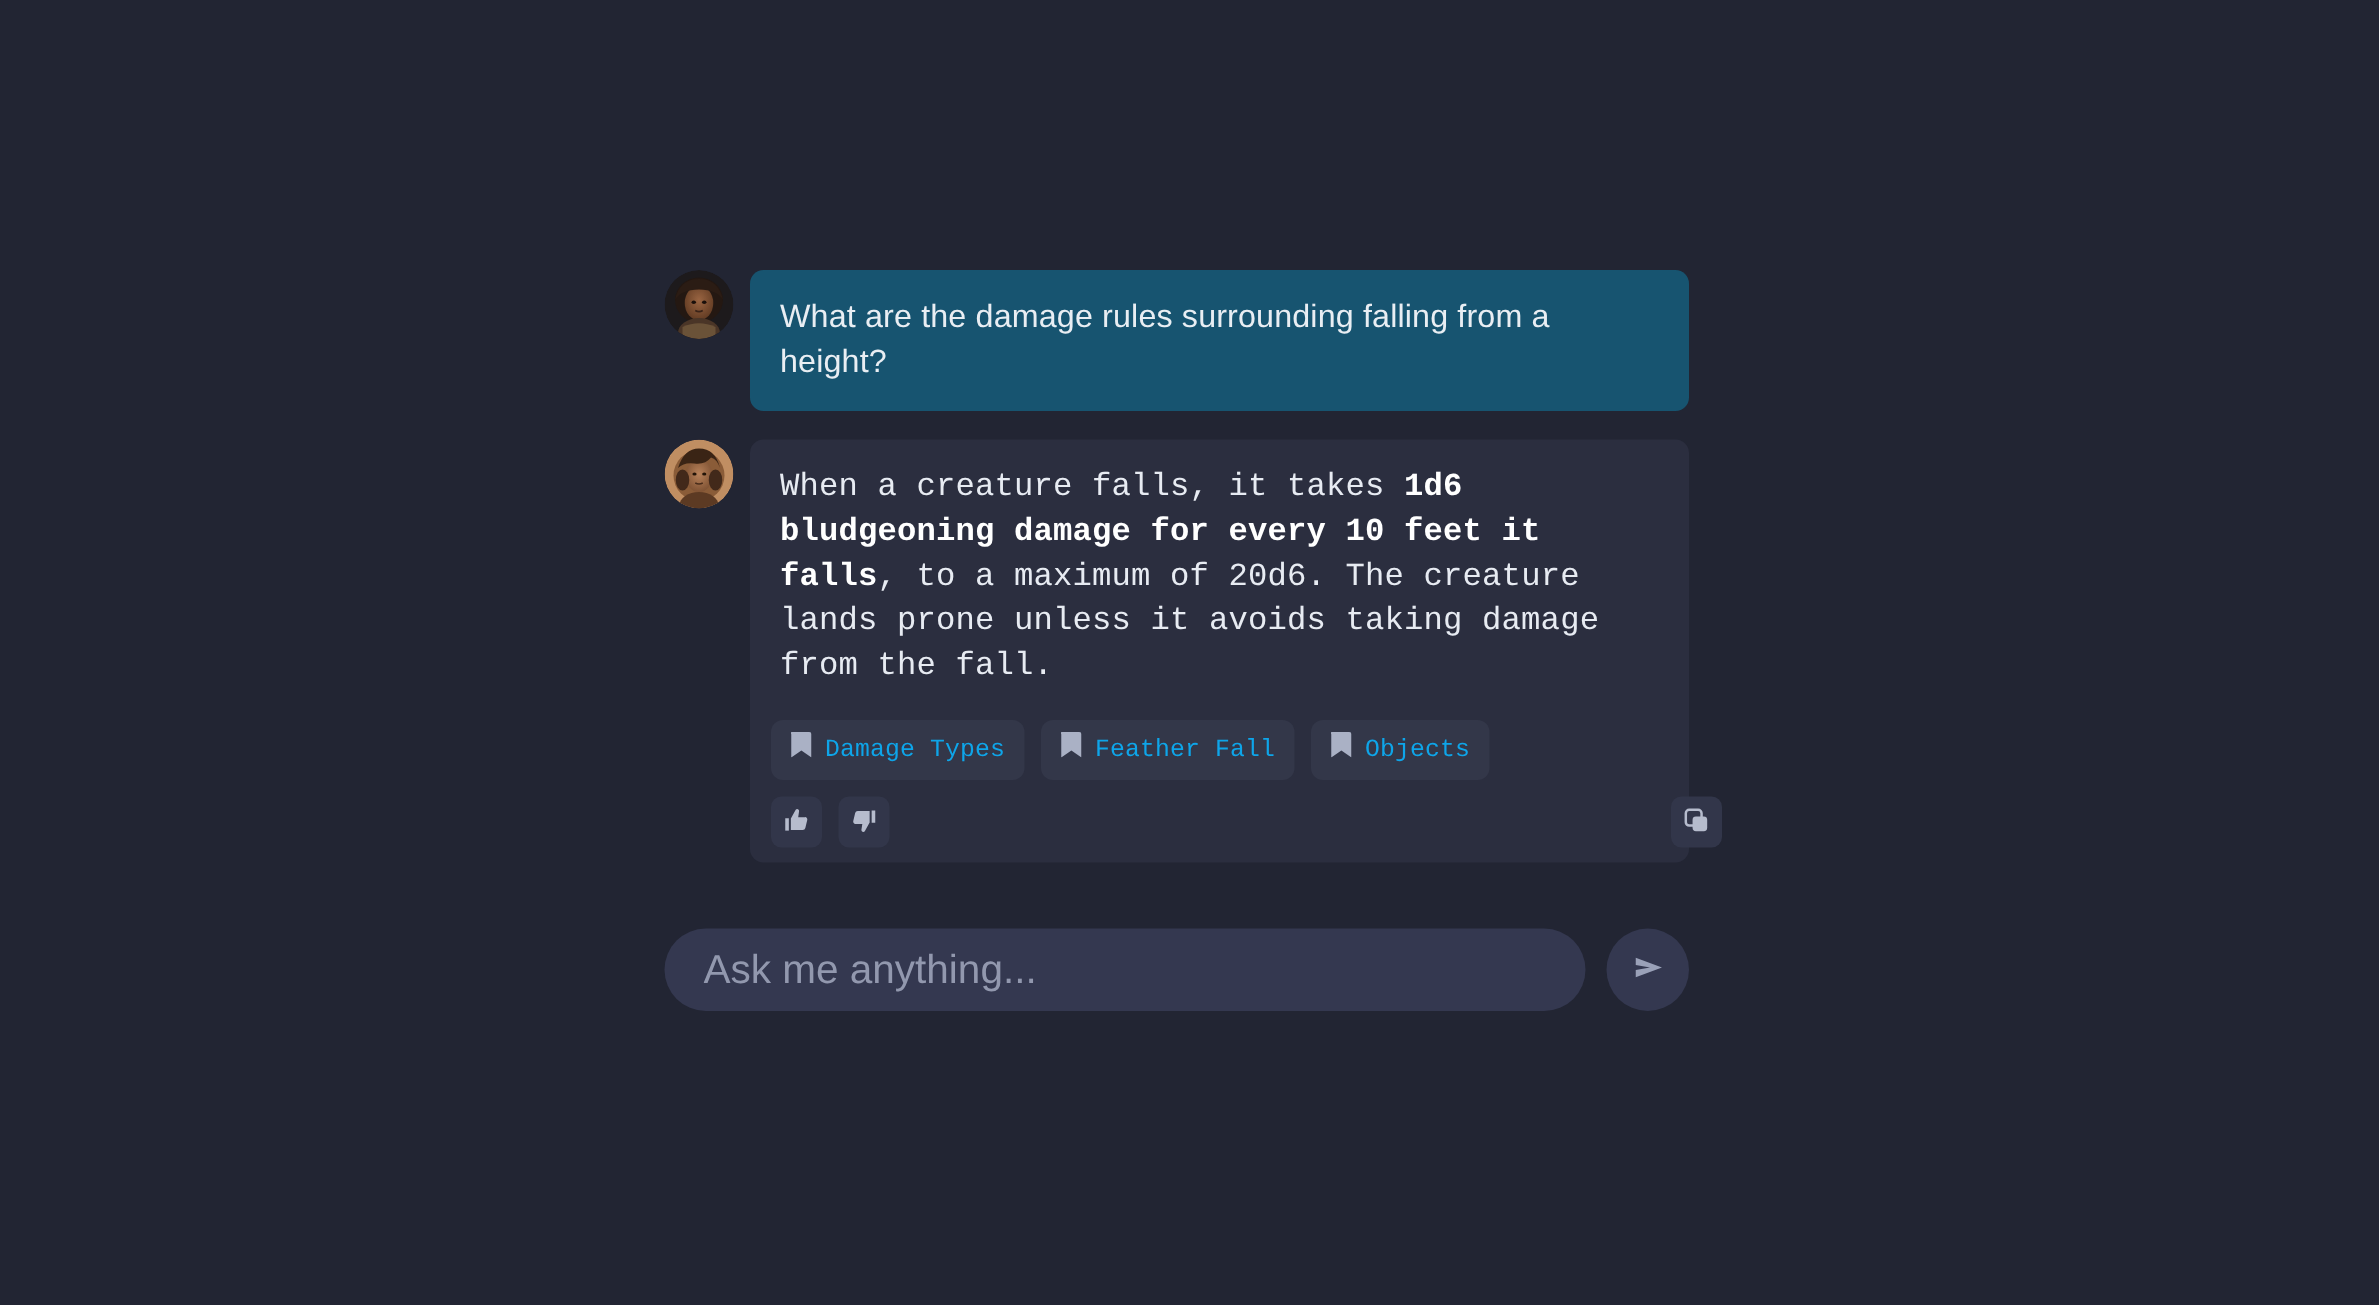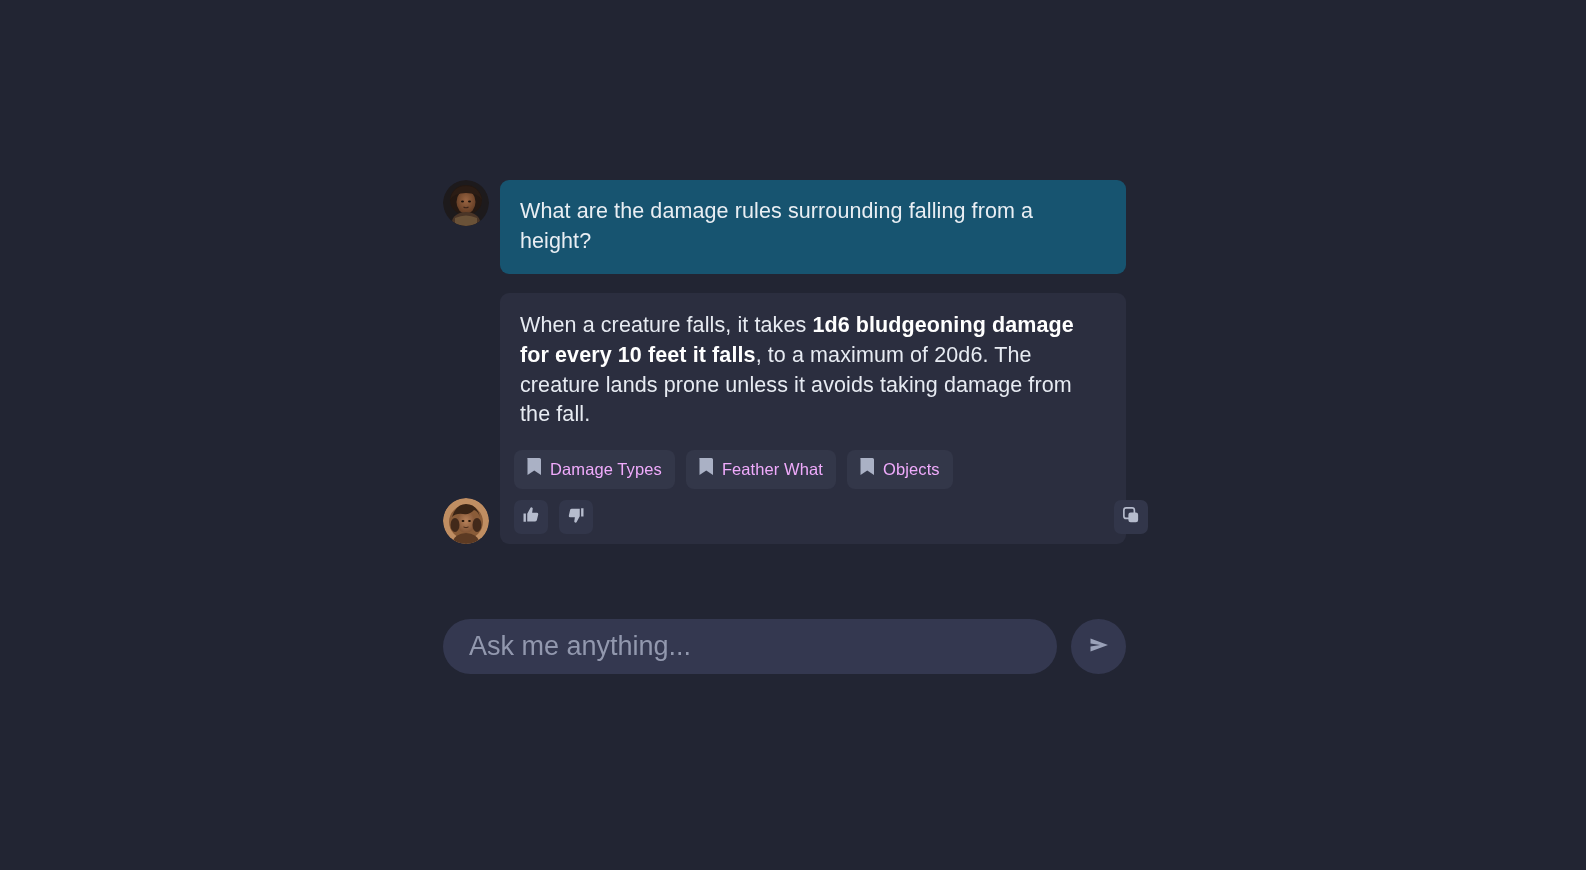--- a/index.html
+++ b/index.html
@@ -27,21 +27,21 @@
     width: 683px;
   }
 
   
   .msg-row {
     position: relative;
     display: flex;
     align-items: flex-start;
   }
 
-  .msg-row.assistant { align-items: flex-end; }
+  .msg-row.assistant { align-items: flex-start; font-family: Liberation Mono, monospace; }
 
   .avatar {
     width: 46px;
     height: 46px;
     border-radius: 50%;
     flex: 0 0 46px;
     overflow: hidden;
     position: relative;
     margin-right: 11px;
   }
@@ -87,21 +87,21 @@
     width: 640px;
   }
 
   .chip {
     display: inline-flex;
     align-items: center;
     gap: 9px;
     background: #333749;
     border-radius: 8px;
     padding: 8px 13px 8px 12px;
-    color: #f0abfc;
+    color: #0ea5e9;
     font-size: 16.5px;
     white-space: nowrap;
     flex: 0 0 auto;
   }
 
   .chip-icon { display: block; }
 
   
   .actions {
     display: flex;
@@ -244,21 +244,21 @@
             </span>
             <span>Damage Types</span>
           </div>
 
           <div class="chip">
             <span class="chip-icon">
               <svg width="15" height="17" viewBox="0 0 15 17" xmlns="http://www.w3.org/2000/svg">
                 <path d="M1.5 0 H13.5 A1.5 1.5 0 0 1 15 1.5 V17 L8.25 12.4 L1.5 17 V1.5 A1.5 1.5 0 0 1 1.5 0 Z" fill="#aab1c5"></path>
               </svg>
             </span>
-            <span>Feather What</span>
+            <span>Feather Fall</span>
           </div>
 
 
           <div class="chip">
             <span class="chip-icon">
               <svg width="15" height="17" viewBox="0 0 15 17" xmlns="http://www.w3.org/2000/svg">
                 <path d="M1.5 0 H13.5 A1.5 1.5 0 0 1 15 1.5 V17 L8.25 12.4 L1.5 17 V1.5 A1.5 1.5 0 0 1 1.5 0 Z" fill="#aab1c5"></path>
               </svg>
             </span>
             <span>Objects</span>

